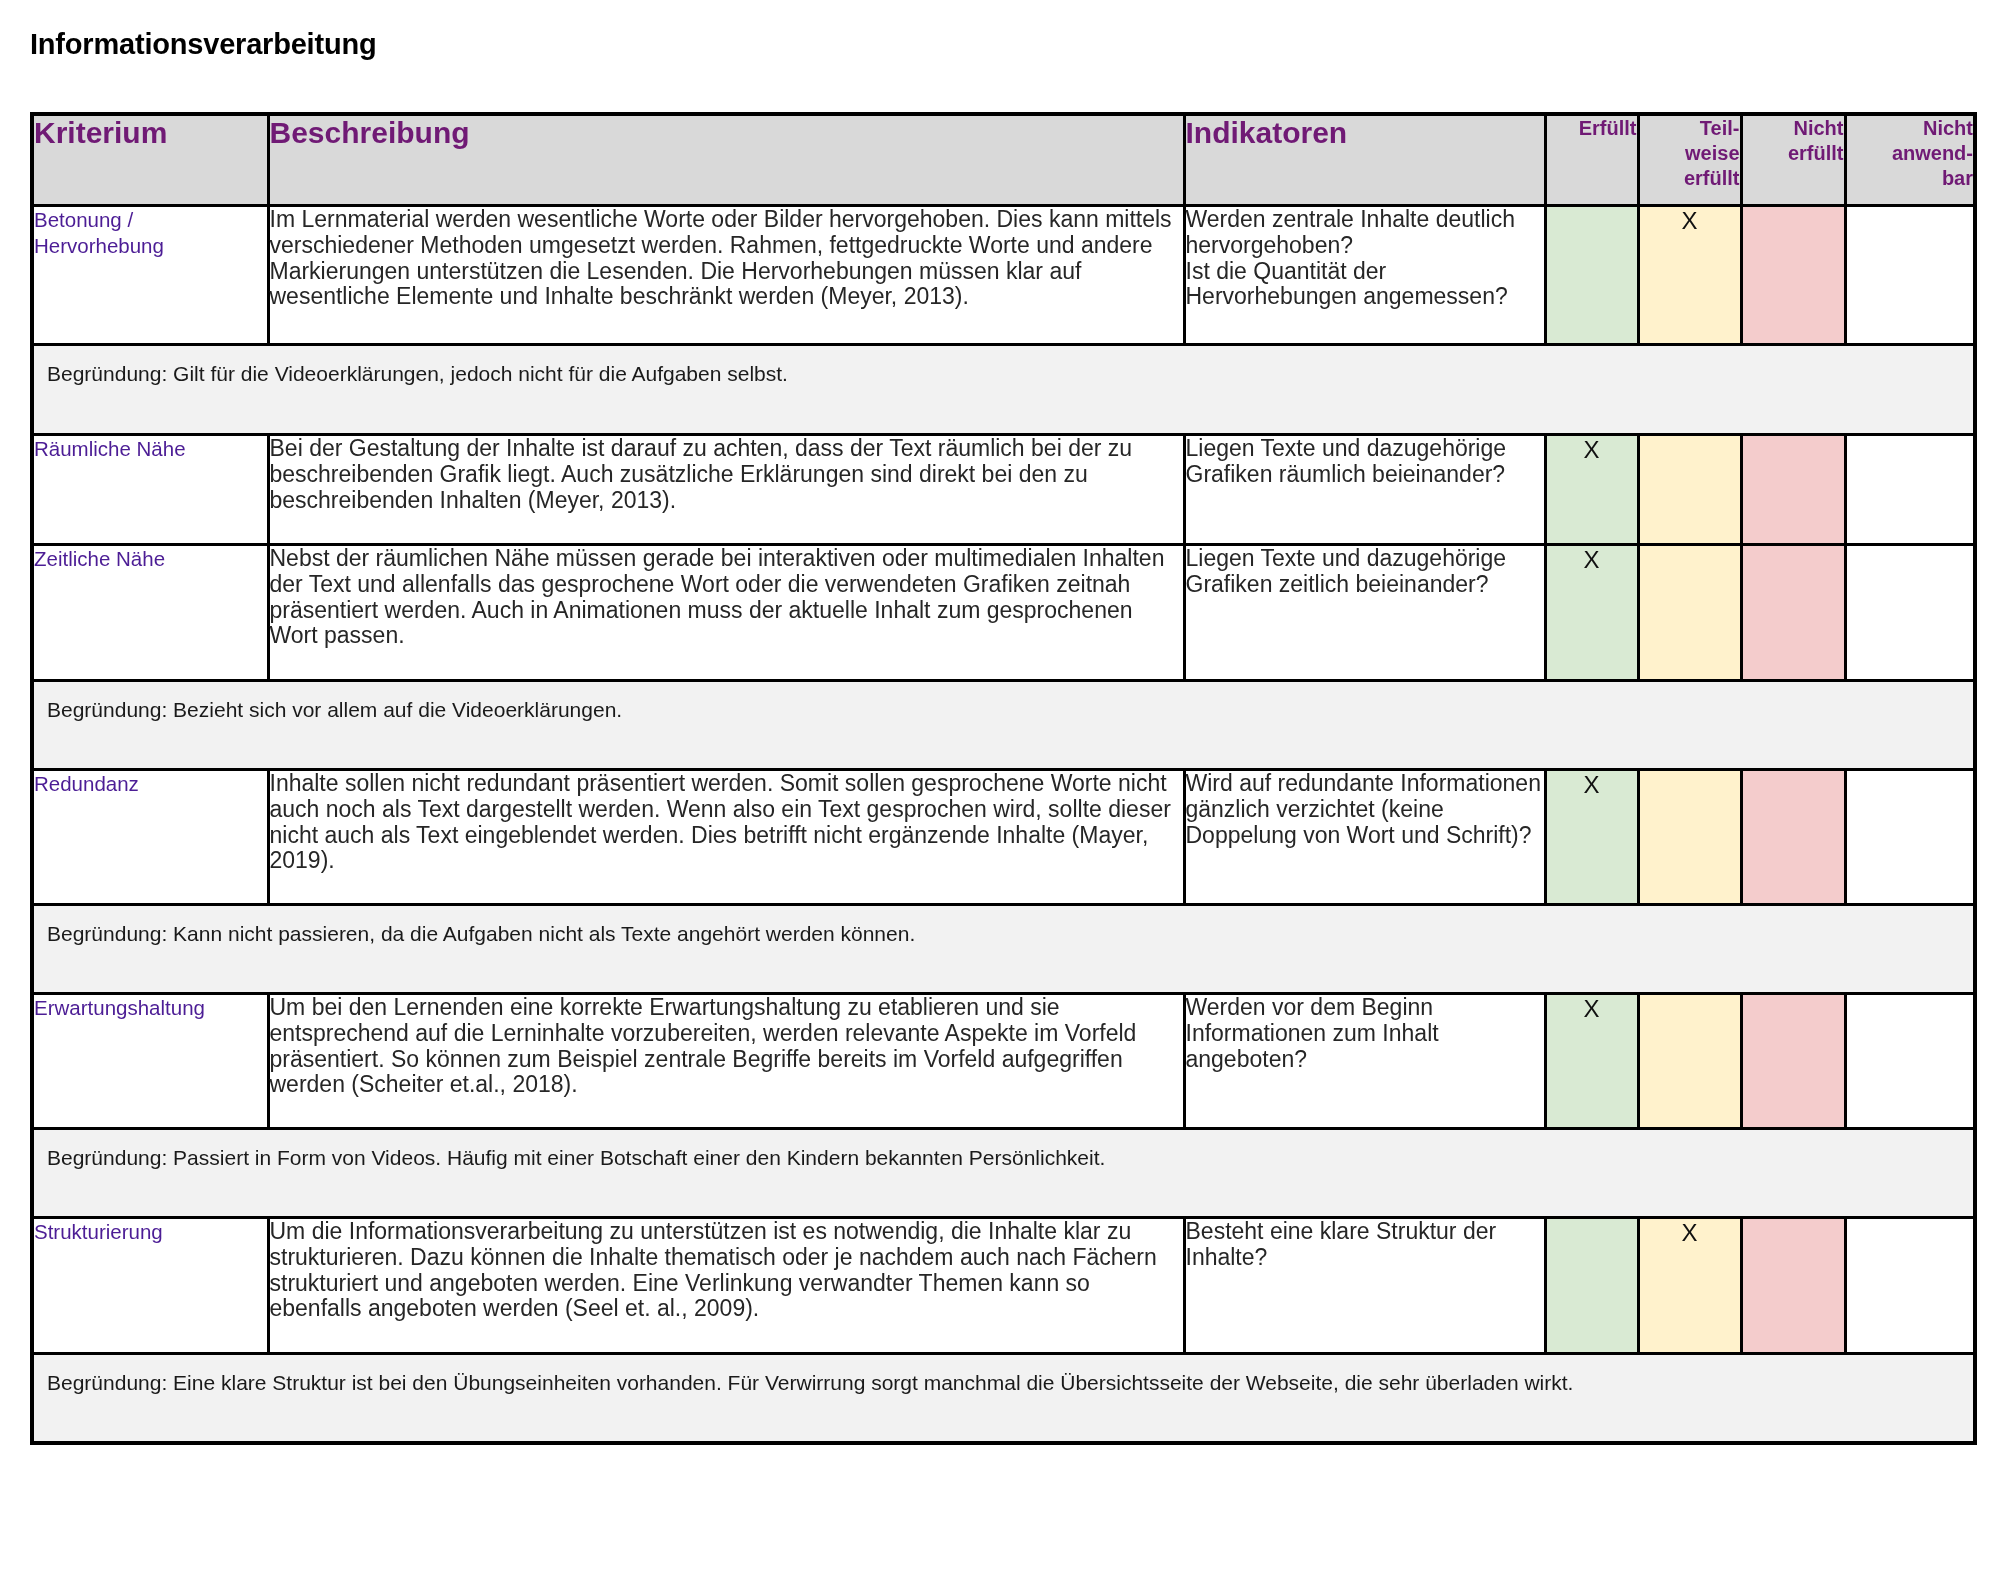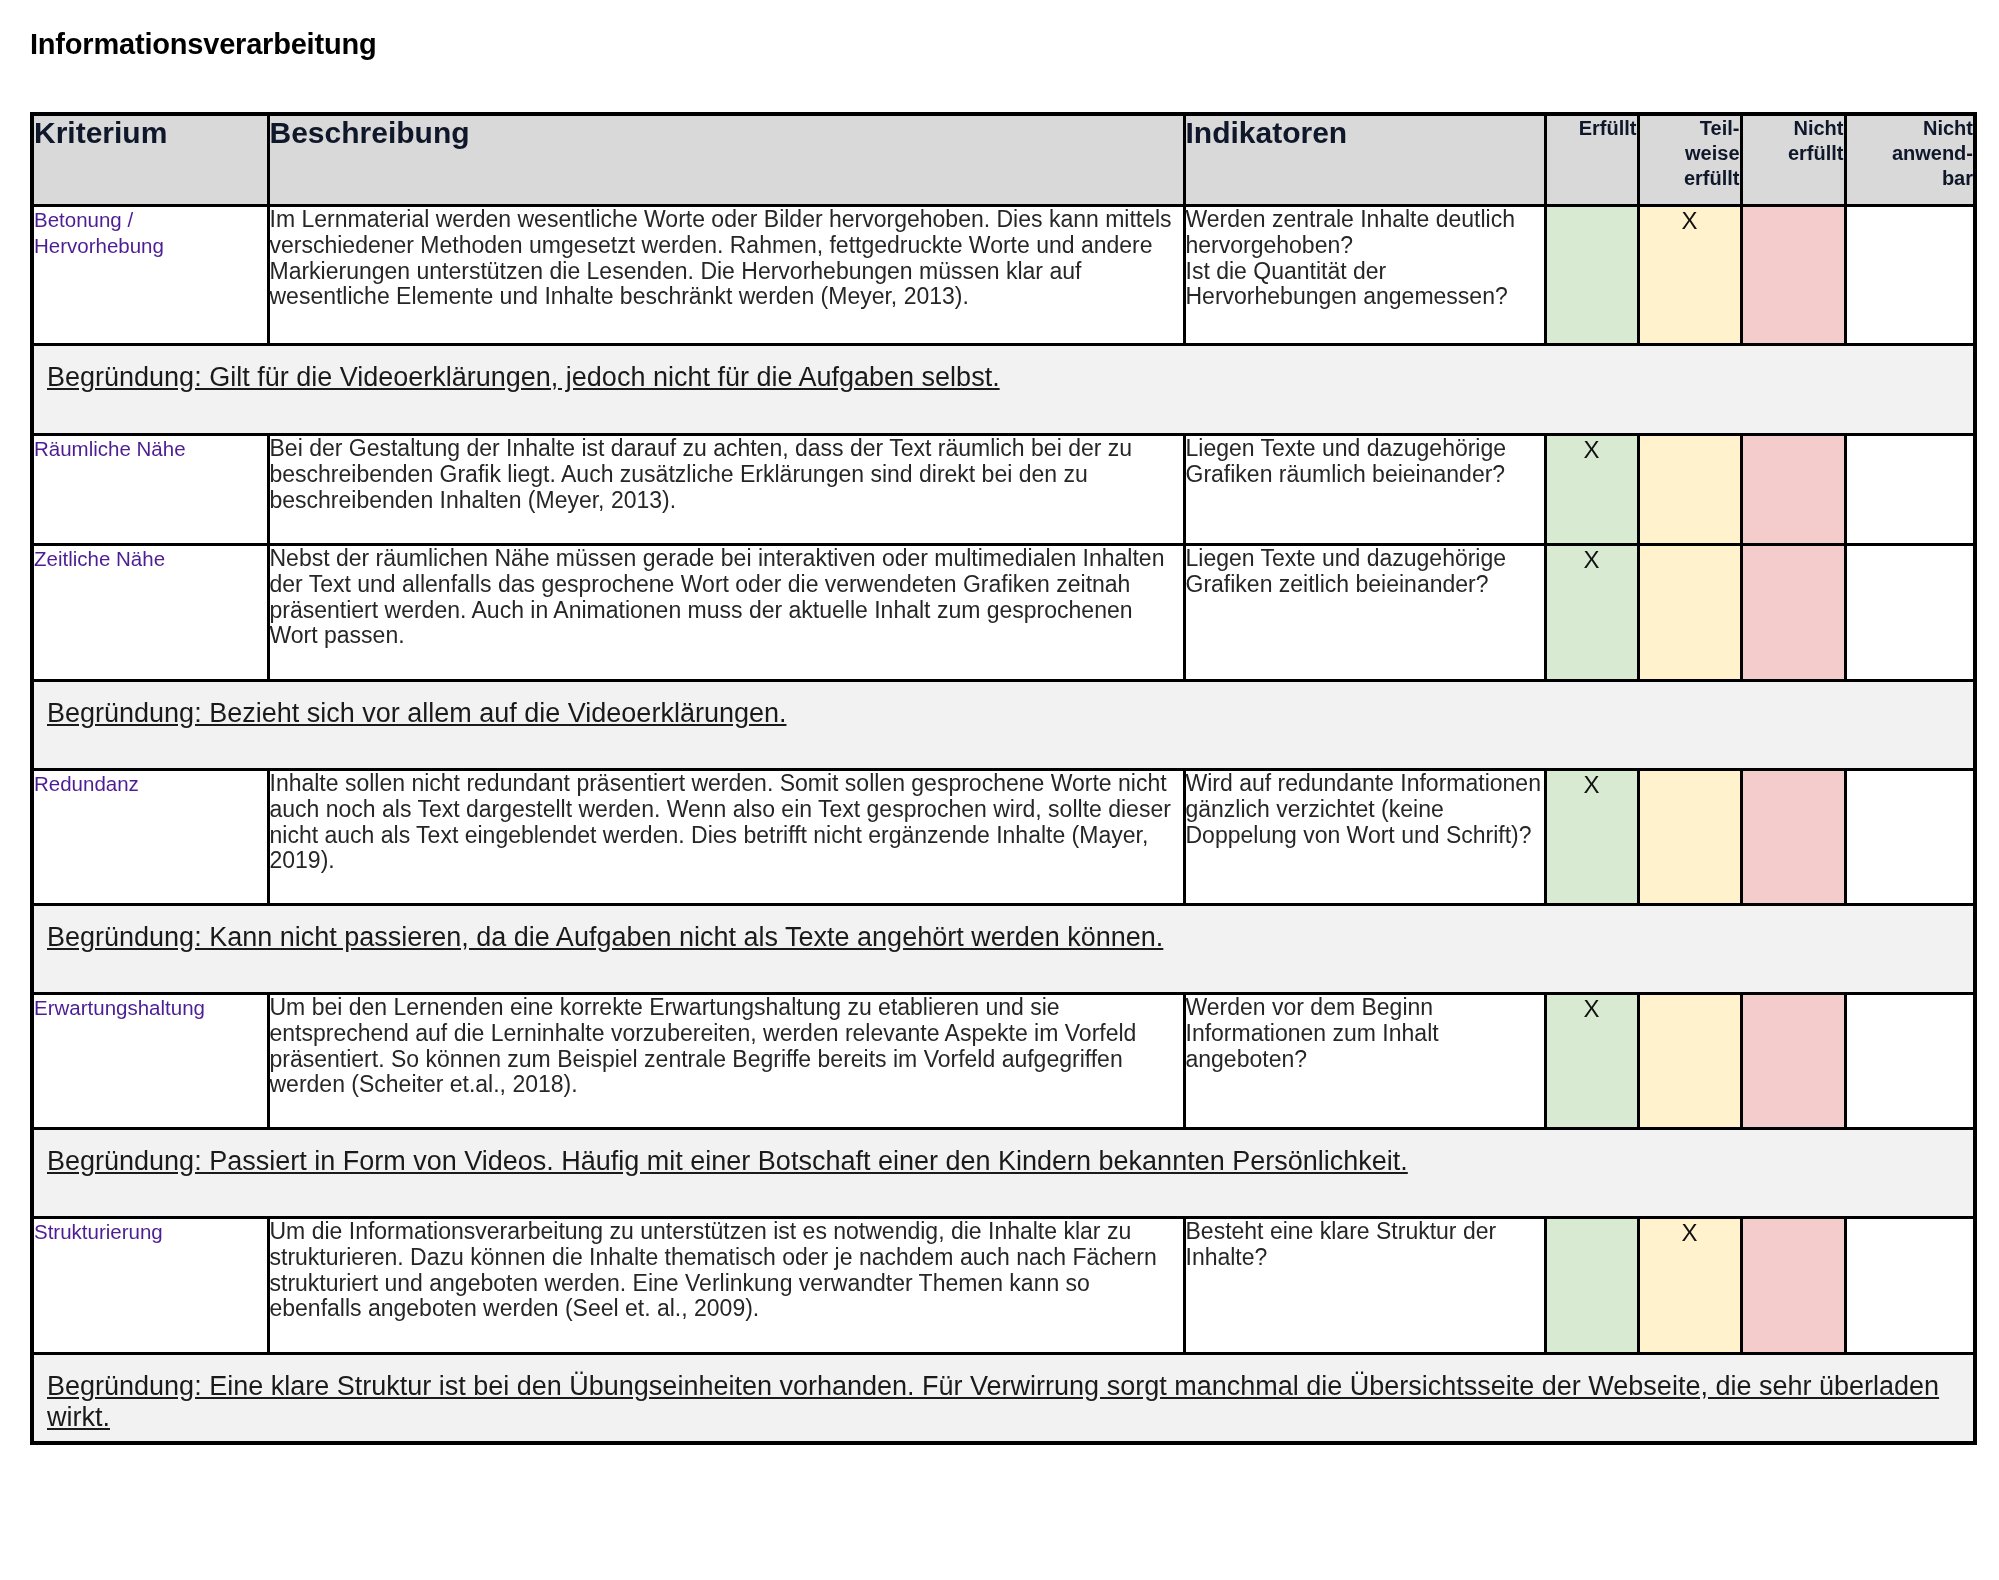--- a/index.html
+++ b/index.html
@@ -1,30 +1,30 @@
 <!DOCTYPE html>
 <html><head>
 <meta charset="utf-8">
 <style>
   html, body { margin:0; padding:0; background:#ffffff; }
   body { width:1999px; height:1580px; position:relative; font-family:"Liberation Sans", sans-serif; color:#1a1a1a; overflow:hidden; }
   .title { position:absolute; left:30px; top:28px; font-size:29px; font-weight:bold; color:#000; letter-spacing:-0.2px; }
   table.crit { position:absolute; left:30px; top:112px; width:1943px; border-collapse:collapse; table-layout:fixed; border:4px solid #000; }
   table.crit td, table.crit th { border:3px solid #000; vertical-align:top; padding:0; }
-  th { background:#d9d9d9; text-align:left; font-weight:bold; color:#0f172a; }
+  th { background:#d9d9d9; text-align:left; font-weight:bold; color:#701a75; }
   th.big { font-size:30px; padding:14px 0 0 13px; height:88px; }
   th.small { font-size:20px; text-align:right; padding:12px 2px 0 2px; line-height:25px; }
   td.txt { font-size:23px; line-height:25.8px; padding:14px 10px 8px 13px; color:#262626; }
   td.crit-name { font-size:20.5px; line-height:25.8px; padding:14px 8px 8px 13px; color:#4c1d95; }
   td.mark { text-align:center; font-size:24px; padding-top:22px; color:#111; }
   td.g { background:#d9ead3; }
   td.y { background:#fff2cc; }
   td.r { background:#f4cccc; }
   td.w { background:#ffffff; }
-  tr.begr td { background:#f2f2f2; font-size:27px; padding:16px 13px 0 13px; color:#1a1a1a; border-left:none; border-right:none;text-decoration:underline; }
+  tr.begr td { background:#f2f2f2; font-size:21px; padding:16px 13px 0 13px; color:#1a1a1a; border-left:none; border-right:none; }
 </style>
 </head>
 <body>
 
 <div class="title">Informationsverarbeitung</div>
 
 <table class="crit">
   <colgroup>
     <col style="width:236px">
     <col style="width:916px">

